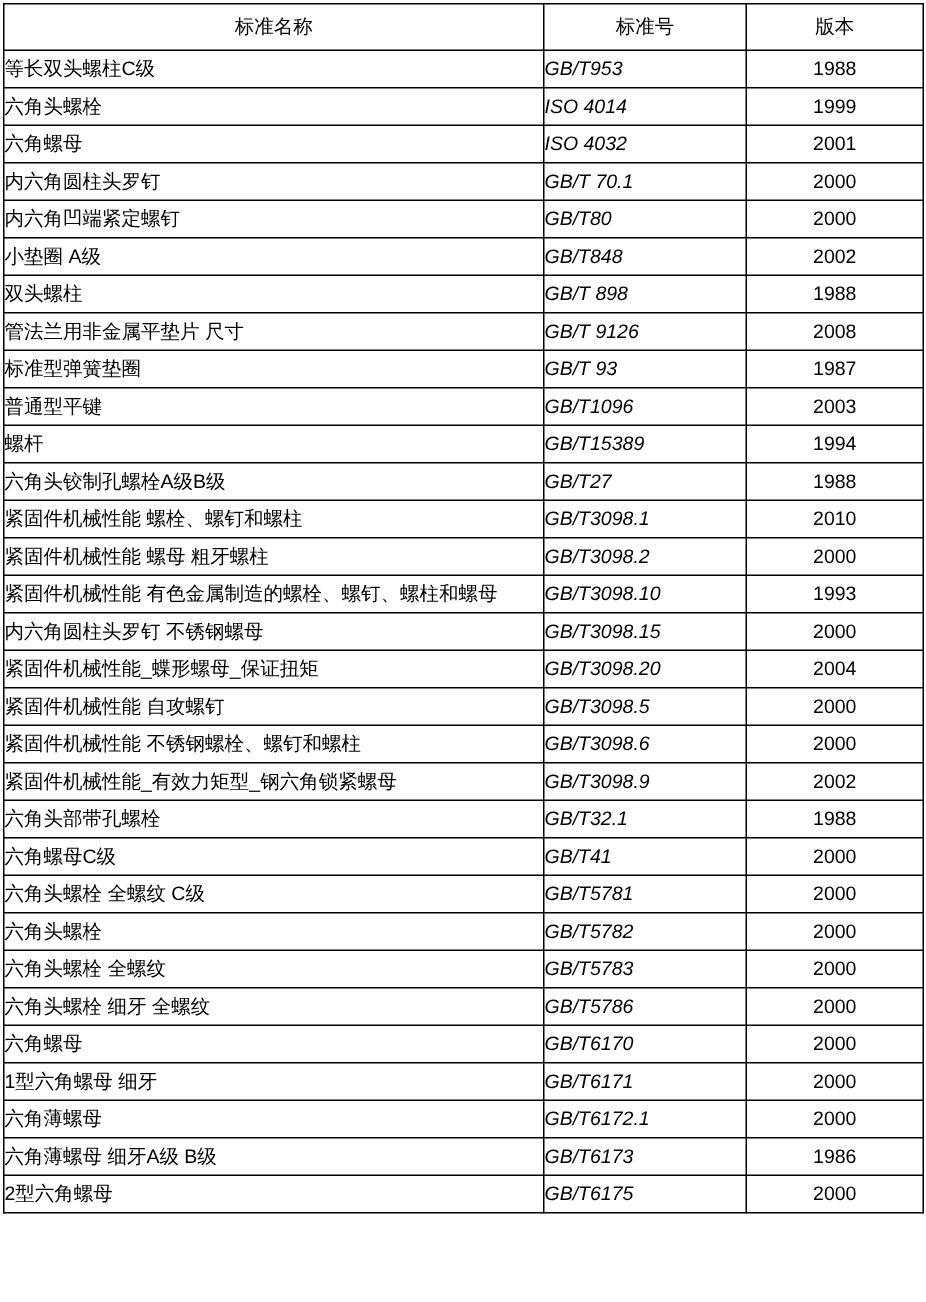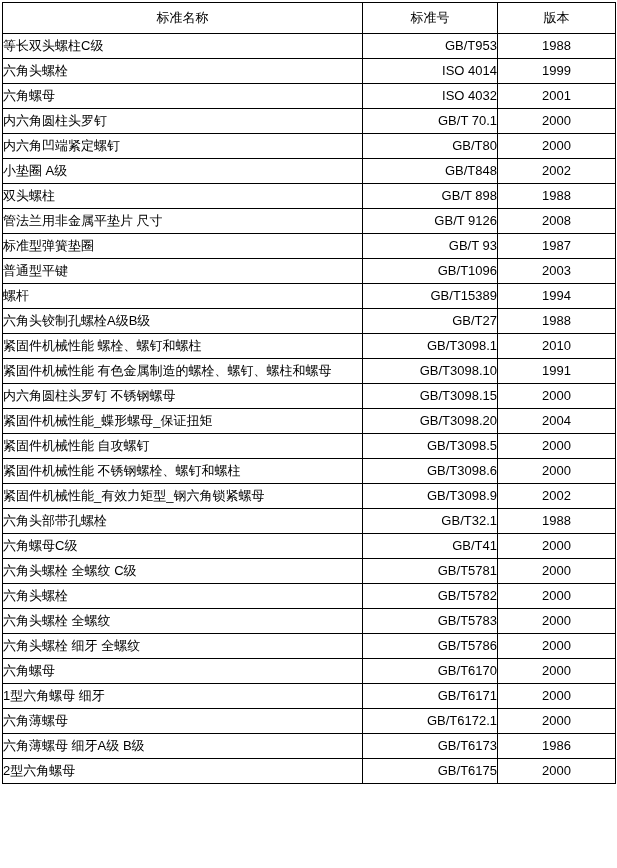--- a/index.html
+++ b/index.html
@@ -40,21 +40,22 @@
   #standards-table tbody td {
     height: 24px;
   }
   .cell-name {
     padding: 3px 6px 3px 9px;
     text-align: left;
     word-break: break-all;
   }
   .cell-num {
     padding: 3px 0 3px 8px;
-    text-align: right;
+    text-align: left;
+    font-style: italic;
   }
   .cell-ver {
     padding: 3px 0;
     text-align: center;
   }
 </style>
 </head>
 <body>
 
 <table id="standards-table">
@@ -130,23 +131,28 @@
         <td class="cell-name">六角头铰制孔螺栓A级B级</td>
         <td class="cell-num">GB/T27</td>
         <td class="cell-ver">1988</td>
       </tr>
       <tr>
         <td class="cell-name">紧固件机械性能  螺栓、螺钉和螺柱</td>
         <td class="cell-num">GB/T3098.1</td>
         <td class="cell-ver">2010</td>
       </tr>
       <tr>
+        <td class="cell-name">紧固件机械性能  螺母 粗牙螺柱</td>
+        <td class="cell-num">GB/T3098.2</td>
+        <td class="cell-ver">2000</td>
+      </tr>
+      <tr>
         <td class="cell-name">紧固件机械性能  有色金属制造的螺栓、螺钉、螺柱和螺母</td>
         <td class="cell-num">GB/T3098.10</td>
-        <td class="cell-ver">1991</td>
+        <td class="cell-ver">1993</td>
       </tr>
       <tr>
         <td class="cell-name">内六角圆柱头罗钉  不锈钢螺母</td>
         <td class="cell-num">GB/T3098.15</td>
         <td class="cell-ver">2000</td>
       </tr>
       <tr>
         <td class="cell-name">紧固件机械性能_蝶形螺母_保证扭矩</td>
         <td class="cell-num">GB/T3098.20</td>
         <td class="cell-ver">2004</td>

